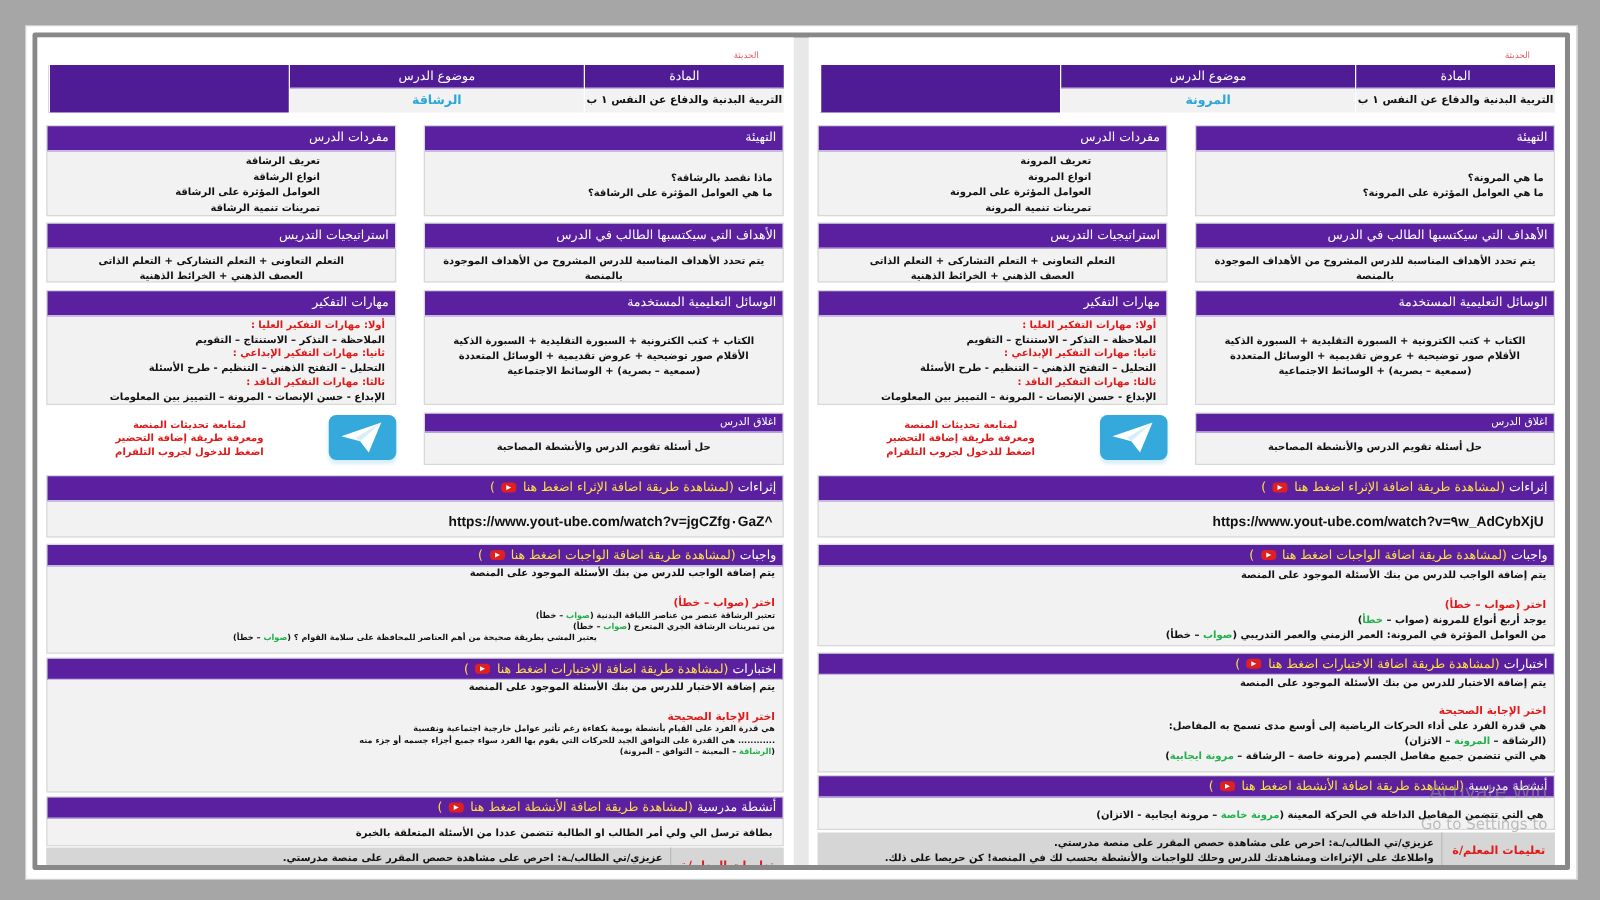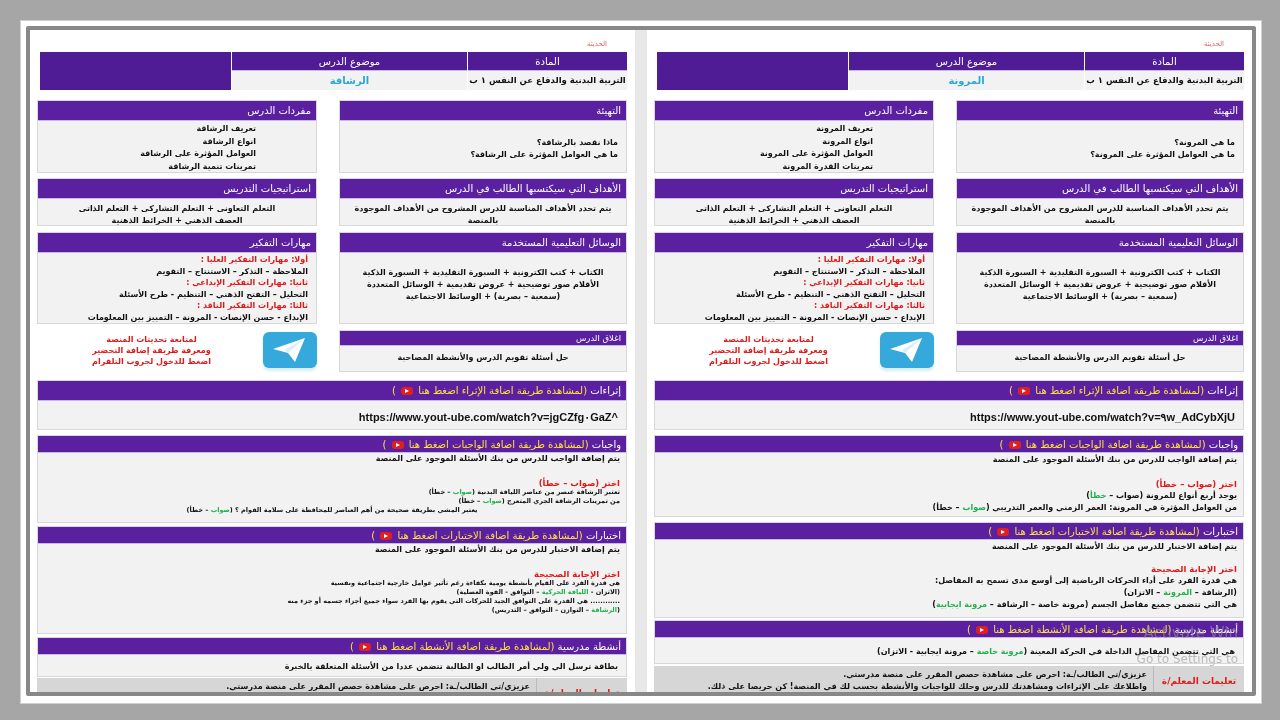--- a/index.html
+++ b/index.html
@@ -211,23 +211,22 @@
           <span class="yellow">(لمشاهدة طريقة اضافة الاختبارات اضغط هنا</span>
           <span class="ytb"></span>
           <span class="yellow">)</span>
         </div>
         <div class="bb" style="padding:1px 6px; line-height:10px;">
           <div>يتم إضافة الاختبار للدرس من بنك الأسئلة الموجود على المنصة</div>
           <div style="height:14px;"></div>
           <div class="red" style="font-size:8.5px;">اختر الإجابة الصحيحة</div>
           <div style="font-size:6.5px; line-height:9px;">
             <div>هي قدرة الفرد على القيام بأنشطة يومية بكفاءة رغم تأثير عوامل خارجية اجتماعية ونفسية</div>
-            <div><span>(الاتزان - </span><span class="green">اللياقة الحركية</span><span> – التوافق - القوة العضلية)</span></div>
             <div>............ هي القدرة على التوافق الجيد للحركات التي يقوم بها الفرد سواء جميع أجزاء جسمه أو جزء منه</div>
-            <div><span>(</span><span class="green">الرشاقة</span><span> – التوازن – التوافق – التدريس)</span></div>
+            <div><span>(</span><span class="green">الرشاقة</span><span> – المعينة – التوافق – المرونة)</span></div>
           </div>
         </div>
       </div>
 
       <div class="box wide" style="top:607px; right:8px; width:590px; height:40px;">
         <div class="bh" style="height:17px; line-height:17px;">
           <span>أنشطة مدرسية</span>
           <span class="yellow">(لمشاهدة طريقة اضافة الأنشطة اضغط هنا</span>
           <span class="ytb"></span>
           <span class="yellow">)</span>
@@ -265,21 +264,21 @@
           <div>ما هي المرونة؟</div>
           <div>ما هي العوامل المؤثرة على المرونة؟</div>
         </div>
       </div>
       <div class="box" style="top:70px; right:318px; width:280px; height:73px;">
         <div class="bh">مفردات الدرس</div>
         <div class="bb" style="padding-right:60px; line-height:12.5px; padding-top:2px;">
           <div>تعريف المرونة</div>
           <div>انواع المرونة</div>
           <div>العوامل المؤثرة على المرونة</div>
-          <div>تمرينات القدرة المرونة</div>
+          <div>تمرينات تنمية المرونة</div>
         </div>
       </div>
 
       <div class="box" style="top:148px; right:8px; width:288px; height:48px;">
         <div class="bh">الأهداف التي سيكتسبها الطالب في الدرس</div>
         <div class="bb center">
           <div>يتم تحدد الأهداف المناسبة للدرس المشروح من الأهداف الموجودة</div>
           <div>بالمنصة</div>
         </div>
       </div>

